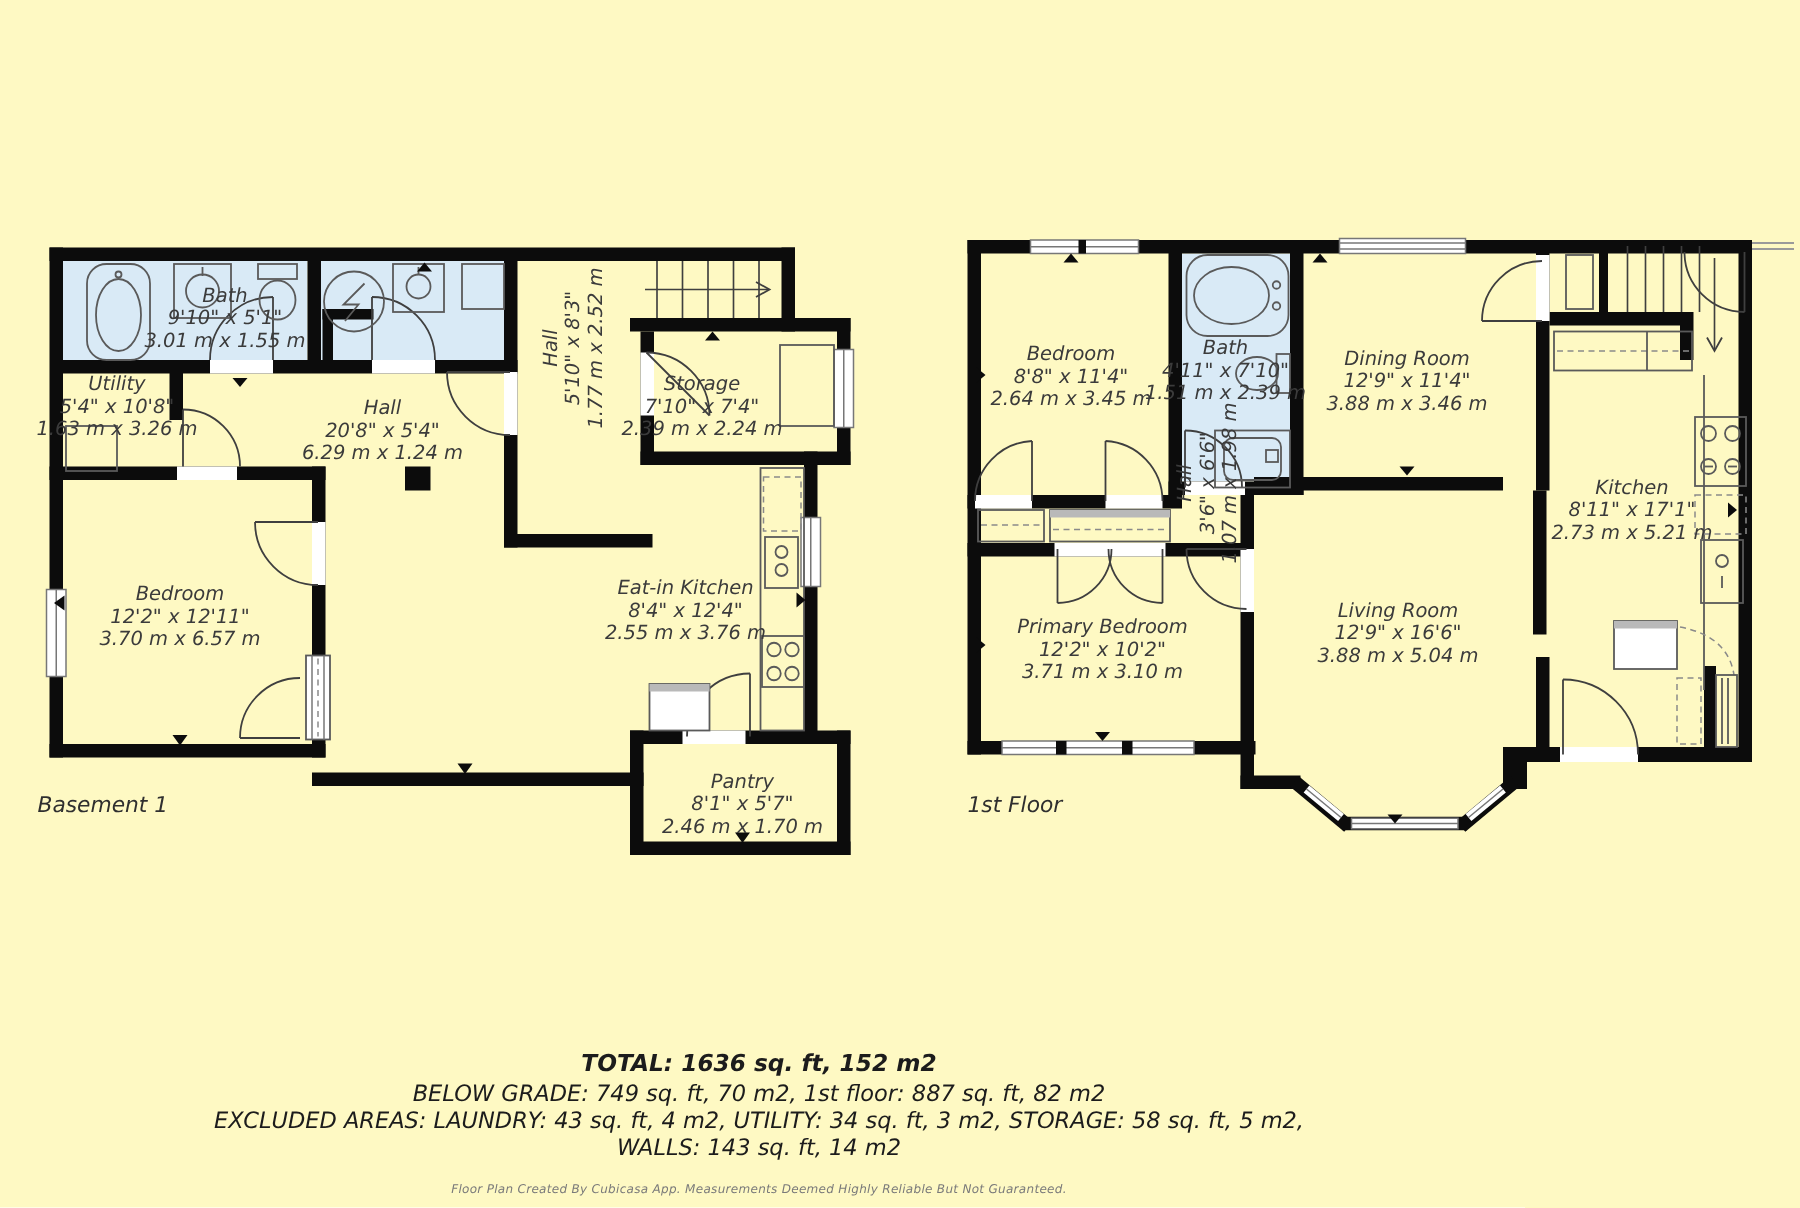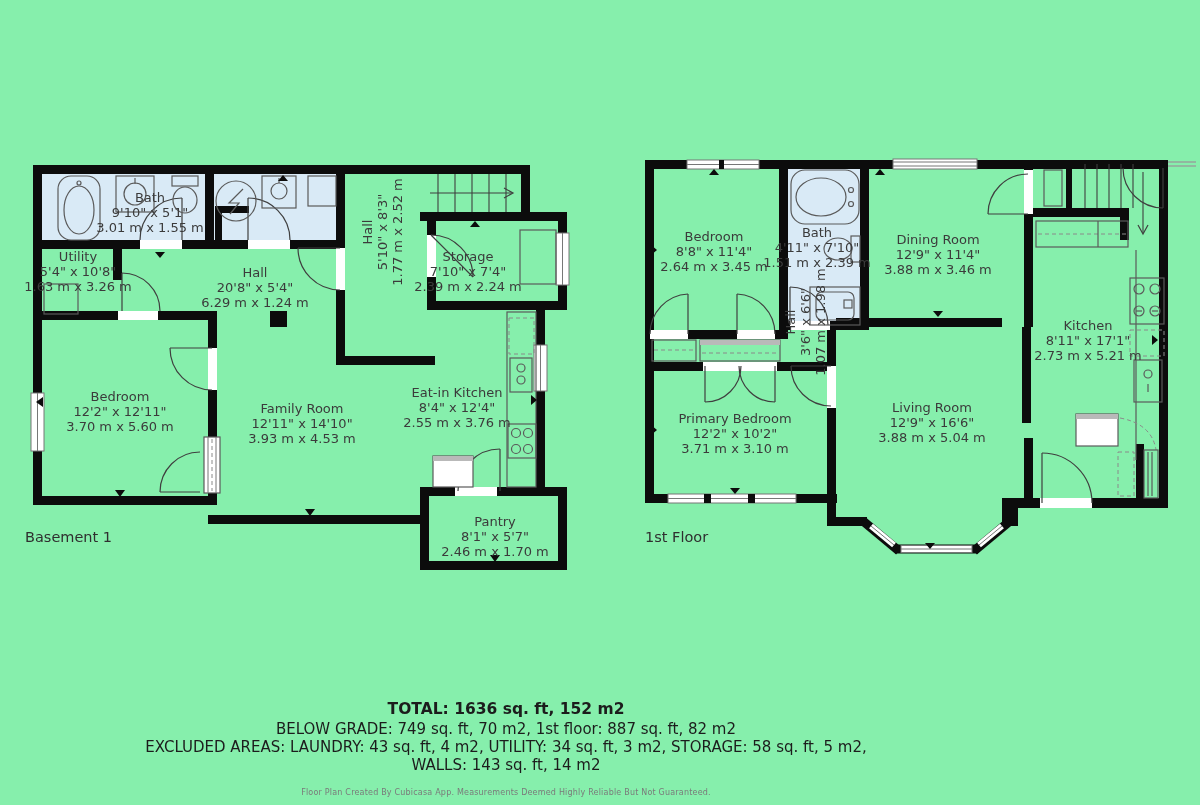--- a/index.html
+++ b/index.html
@@ -1,17 +1,17 @@
 <!DOCTYPE html>
 <html><head>
 <meta charset="utf-8">
 <style>
   html,body{margin:0;padding:0;background:#ffffff;}
-  #canvas{position:relative;width:1200px;height:805px;background:#86efac;overflow:hidden;
-          font-family:"DejaVu Sans","Liberation Sans",sans-serif;}
+  #canvas{position:relative;width:1200px;height:805px;background:#fef9c3;overflow:hidden;
+          font-family:"DejaVu Sans","Liberation Sans",sans-serif;font-style:italic;}
   svg{position:absolute;left:0;top:0;}
   .room-label{position:absolute;transform:translate(-50%,-50%);text-align:center;
               color:#3b3b3b;font-size:13px;line-height:1.17;white-space:nowrap;}
   .room-label.vert{transform:translate(-50%,-50%) rotate(-90deg);}
   .floor-label{position:absolute;color:#2f2f2f;font-size:14.5px;}
   #summary{position:absolute;left:0;top:700px;width:1012px;text-align:center;color:#1c1c1c;}
   #summary .tot{font-size:15.5px;font-weight:bold;margin-bottom:2px;}
   #summary .ln{font-size:15px;margin:0;}
   #summary .disc{font-size:8px;color:#7a7a7a;margin-top:14px;letter-spacing:.2px;}
   .wall{fill:#0c0c0c;}
@@ -368,26 +368,21 @@
       <div>1.77 m x 2.52 m</div>
 </div>
 <div class="room-label" style="left:468px;top:272px">
   <div>Storage</div>
       <div>7'10" x 7'4"</div>
       <div>2.39 m x 2.24 m</div>
 </div>
 <div class="room-label" style="left:120px;top:412px">
   <div>Bedroom</div>
       <div>12'2" x 12'11"</div>
-      <div>3.70 m x 5.60 m</div>
-</div>
-<div class="room-label" style="left:302px;top:424px">
-  <div>Family Room</div>
-      <div>12'11" x 14'10"</div>
-      <div>3.93 m x 4.53 m</div>
+      <div>3.70 m x 6.57 m</div>
 </div>
 <div class="room-label" style="left:457px;top:408px">
   <div>Eat-in Kitchen</div>
       <div>8'4" x 12'4"</div>
       <div>2.55 m x 3.76 m</div>
 </div>
 <div class="room-label" style="left:495px;top:537px">
   <div>Pantry</div>
       <div>8'1" x 5'7"</div>
       <div>2.46 m x 1.70 m</div>

